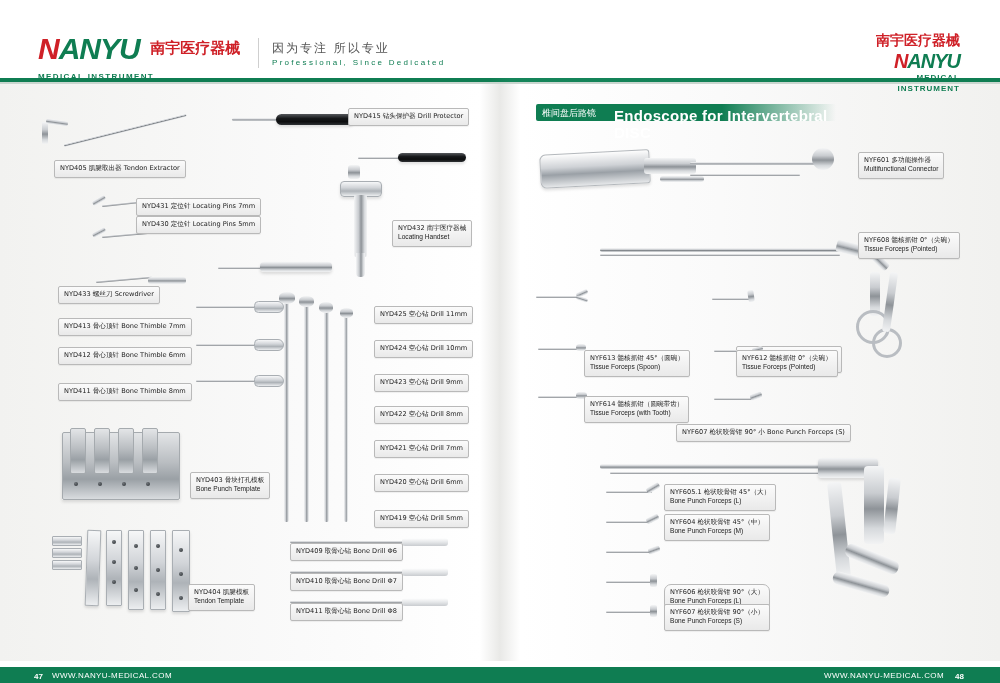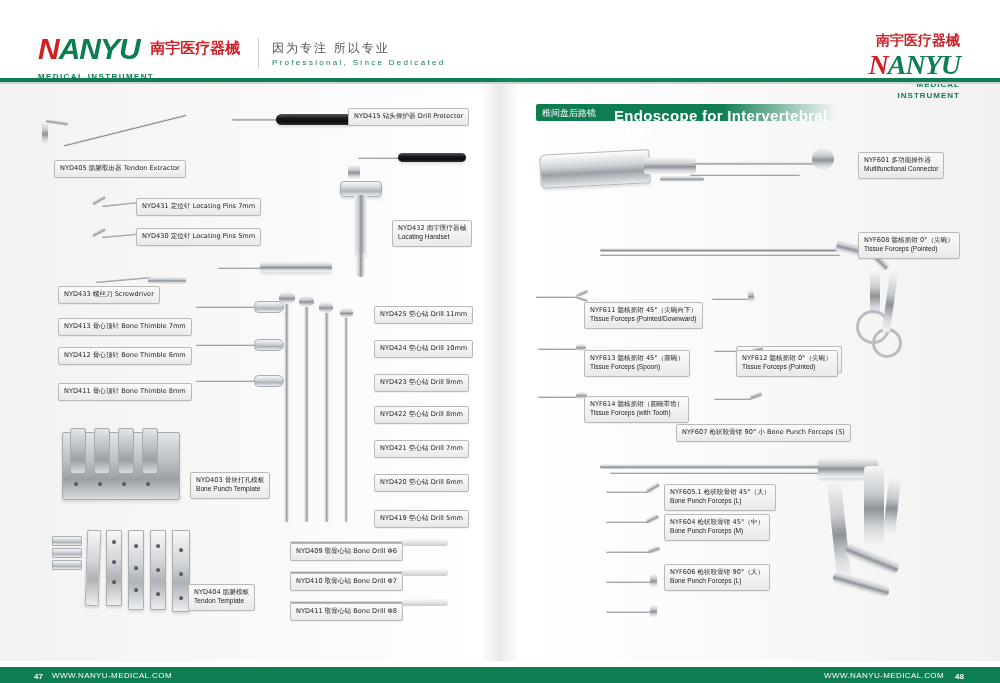--- a/index.html
+++ b/index.html
@@ -58,21 +58,21 @@
     font-family:"DejaVu Sans", sans-serif;
   }
   .slogan-en {
     position:absolute; left:272px; top:58px;
     font-size:8px; color:#0f7d52; letter-spacing:2.3px;
   }
   .logo-r .cn-name-r {
     display:block; font-size:14px; color:#cf2027; font-weight:bold;
     font-family:"DejaVu Sans", sans-serif; margin-bottom:1px;
   }
-  .logo-r .nanyu-word { font-size:28px;font-family:Liberation Serif, serif; }
+  .logo-r .nanyu-word { font-size:20px; }
   .logo-r .sub-en2 {
     font-size:8px; color:#0f7d52; letter-spacing:1px; font-weight:bold;
     line-height:1.25; margin-top:1px;
   }
 
   
   .ftr {
     position:absolute; left:0; bottom:0; width:1000px; height:22px;
   }
   .ftr-bar-l {
@@ -218,21 +218,21 @@
     <div class="rod2" style="position:absolute; left:10px; top:13px; width:72px; transform:rotate(-6deg); transform-origin:left center;"></div>
     <div class="steel" style="position:absolute; left:0; top:6px; width:14px; height:5px; transform:rotate(-30deg);"></div>
   </div>
   <div class="lbl" style="left:136px; top:198px;">
     <span class="cn"><span>NYD431</span> <span>定位针</span> <span>Locating Pins  7mm</span></span>
   </div>
   <div class="inst" style="left:92px; top:224px; width:82px; height:22px;">
     <div class="rod2" style="position:absolute; left:10px; top:12px; width:72px; transform:rotate(-5deg); transform-origin:left center;"></div>
     <div class="steel" style="position:absolute; left:0; top:6px; width:14px; height:5px; transform:rotate(-28deg);"></div>
   </div>
-  <div class="lbl" style="left:136px; top:228px;">
+  <div class="lbl" style="left:136px; top:216px;">
     <span class="cn"><span>NYD430</span> <span>定位针</span> <span>Locating Pins  5mm</span></span>
   </div>
 
   <div class="inst" style="left:340px; top:165px; width:60px; height:115px;">
     <div class="steel" style="position:absolute; left:8px; top:0px; width:12px; height:14px; border-radius:3px;"></div>
     <div class="plate shadow-soft" style="position:absolute; left:0px; top:16px; width:42px; height:16px; border-radius:4px;"></div>
     <div class="steel-v" style="position:absolute; left:14px; top:30px; width:13px; height:62px;"></div>
     <div class="steel-v" style="position:absolute; left:16px; top:88px; width:9px; height:24px; border-radius:0 0 4px 4px;"></div>
   </div>
   <div class="lbl" style="left:392px; top:220px;">
@@ -417,24 +417,20 @@
 
   <div class="inst" style="left:536px; top:288px; width:54px; height:16px;">
     <div class="rod2" style="position:absolute; left:0; top:8px; width:44px;"></div>
     <div class="steel" style="position:absolute; left:40px; top:3px; width:12px; height:5px; transform:rotate(-24deg);"></div>
     <div class="steel" style="position:absolute; left:40px; top:9px; width:12px; height:4px; transform:rotate(18deg);"></div>
   </div>
   <div class="inst" style="left:712px; top:290px; width:54px; height:16px;">
     <div class="rod2" style="position:absolute; left:0; top:8px; width:42px;"></div>
     <div class="steel" style="position:absolute; left:36px; top:0px; width:6px; height:12px; transform:rotate(-8deg);"></div>
   </div>
-  <div class="lbl" style="left:584px; top:302px;">
-    <span class="cn l2"><span>NYF611</span> <span>髓核抓钳 45°（尖碗向下）</span></span>
-    <span class="l2">Tissue Forceps (Pointed/Downward)</span>
-  </div>
   <div class="lbl" style="left:736px; top:302px;margin-top:44px;">
     <span class="cn l2"><span>NYF609</span> <span>髓核抓钳 90°（尖碗）</span></span>
     <span class="l2">Tissue Forceps (Pointed)</span>
   </div>
 
   <div class="inst" style="left:538px; top:340px; width:54px; height:16px;">
     <div class="rod2" style="position:absolute; left:0; top:8px; width:42px;"></div>
     <div class="steel" style="position:absolute; left:38px; top:4px; width:10px; height:7px; border-radius:4px;"></div>
   </div>
   <div class="inst" style="left:714px; top:342px; width:54px; height:16px;">
@@ -499,23 +495,27 @@
   </div>
 
   <div class="lbl" style="left:664px; top:484px;">
     <span class="cn l2"><span>NYF605.1</span> <span>枪状咬骨钳 45°（大）</span></span>
     <span class="l2">Bone Punch Forceps (L)</span>
   </div>
   <div class="lbl" style="left:664px; top:514px;">
     <span class="cn l2"><span>NYF604</span> <span>枪状咬骨钳 45°（中）</span></span>
     <span class="l2">Bone Punch Forceps (M)</span>
   </div>
-  <div class="lbl" style="left:664px; top:564px;">
+  <div class="lbl" style="left:664px; top:584px;border-radius:7px;">
     <span class="cn l2"><span>NYF606</span> <span>枪状咬骨钳 90°（大）</span></span>
     <span class="l2">Bone Punch Forceps (L)</span>
+  </div>
+  <div class="lbl" style="left:664px; top:604px;">
+    <span class="cn l2"><span>NYF607</span> <span>枪状咬骨钳 90°（小）</span></span>
+    <span class="l2">Bone Punch Forceps (S)</span>
   </div>
 
   <div class="ftr">
     <div class="ftr-white-l"></div>
     <div class="ftr-white-r"></div>
     <div class="ftr-bar-l"></div>
     <div class="ftr-bar-r"></div>
     <span class="pgnum l">47</span>
     <span class="ftr-url l">WWW.NANYU-MEDICAL.COM</span>
     <span class="ftr-url r">WWW.NANYU-MEDICAL.COM</span>

